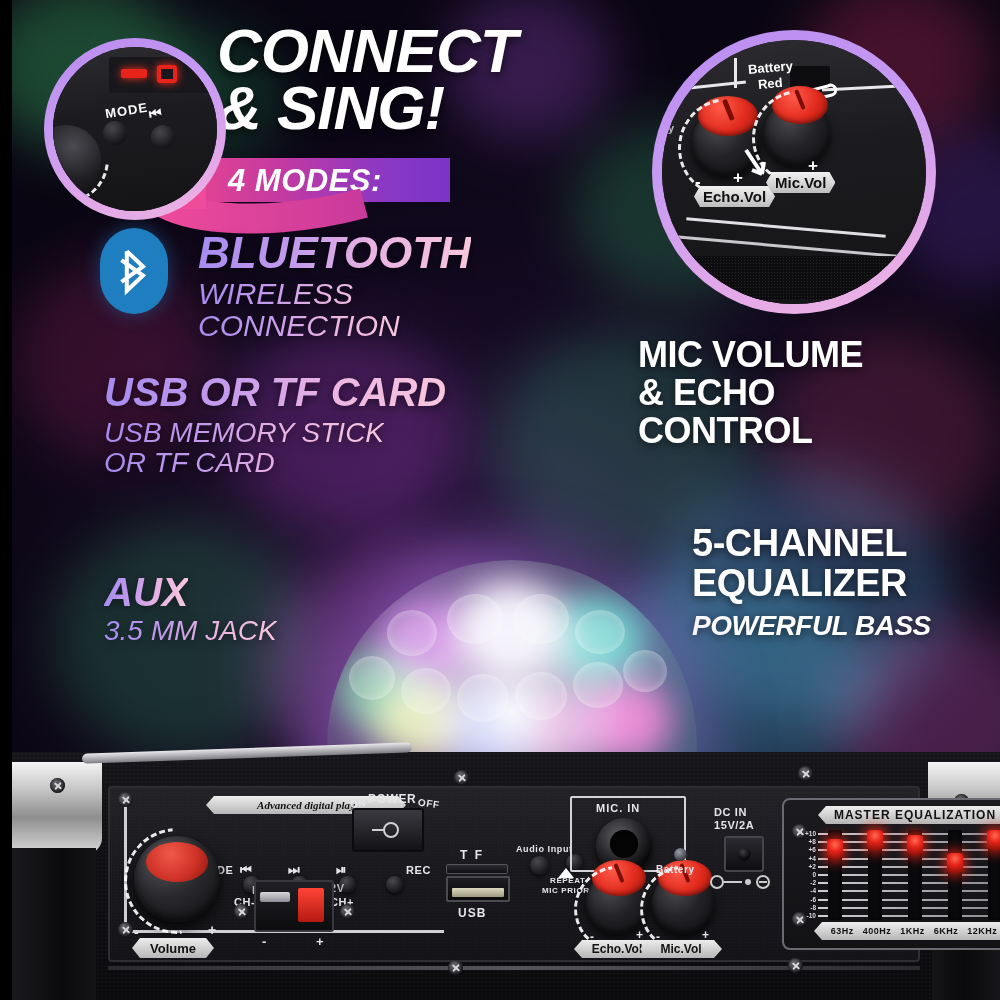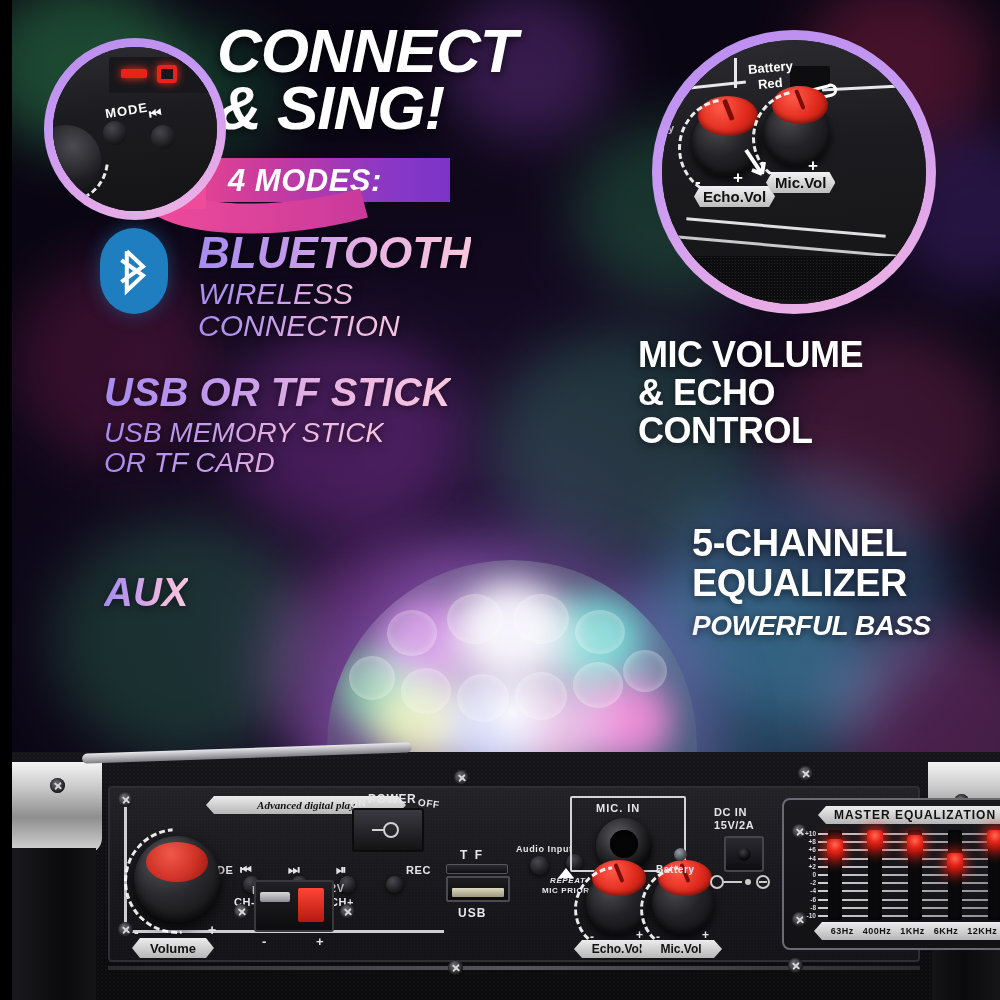--- a/index.html
+++ b/index.html
@@ -263,26 +263,27 @@
   <div class="bt-badge">
     <svg viewBox="0 0 40 52" style="position:absolute;left:16px;top:9px;width:36px;height:68px;">
       <path d="M12,4 L12,48 L30,31 L6,14 M12,4 L30,21 L6,38" stroke="#fff" stroke-width="4.5" fill="none" stroke-linejoin="miter"></path>
     </svg>
   </div>
 
   <div class="feat" style="left:186px;top:228px;font-size:44px;">BLUETOOTH</div>
   <div class="feat feat-sub" style="left:186px;top:278px;font-size:30px;line-height:1.08;">WIRELESS
 CONNECTION</div>
 
-  <div class="feat" style="left:92px;top:370px;font-size:40px;">USB OR TF STICK</div>
+  <div class="feat" style="left:92px;top:370px;font-size:40px;">USB OR TF CARD</div>
   <div class="feat feat-sub" style="left:92px;top:418px;font-size:28px;line-height:1.08;">USB MEMORY STICK
 OR TF CARD</div>
 
 
   <div class="feat" style="left:92px;top:570px;font-size:40px;">AUX</div>
+  <div class="feat feat-sub" style="left:92px;top:615px;font-size:28px;">3.5 MM JACK</div>
 
   <div class="rtext" style="left:626px;top:336px;font-size:36px;line-height:1.06;">MIC VOLUME
 &amp; ECHO
 CONTROL</div>
 
   <div class="rtext" style="left:680px;top:523px;font-size:38px;line-height:1.06;">5-CHANNEL
 EQUALIZER</div>
   <div class="rtext rtext-sub" style="left:680px;top:612px;font-size:28px;">POWERFUL BASS</div>
 
   <div class="dome-wrap">
@@ -375,21 +376,21 @@
     <span class="lbl" style="left:350px;top:60px;font-size:12px;letter-spacing:2px;">T F</span>
     <div class="tf-slot" style="left:336px;top:76px;width:62px;height:10px;"></div>
     <div class="usb-slot" style="left:336px;top:88px;width:64px;height:26px;">
       <div class="usb-tongue" style="left:4px;top:10px;width:52px;height:9px;"></div>
     </div>
     <span class="lbl" style="left:348px;top:118px;font-size:12px;letter-spacing:1px;">USB</span>
 
     <span class="lbl" style="left:406px;top:56px;font-size:9px;">Audio  Input</span>
     <div class="btn-sm" style="left:420px;top:68px;width:19px;height:19px;"></div>
     <div class="btn-sm" style="left:456px;top:66px;width:17px;height:17px;"></div>
-    <span class="lbl" style="left:440px;top:88px;font-size:8px;font-style:italic;">REPEAT</span>
+    <span class="lbl" style="left:440px;top:88px;font-size:8px;">REPEAT</span>
     <span class="lbl" style="left:432px;top:98px;font-size:8px;">MIC PRIORITY</span>
     <svg style="position:absolute;left:448px;top:80px;width:16px;height:10px;">
       <path d="M8,0 L16,10 L0,10 Z" fill="#fff"></path>
     </svg>
 
     <div style="position:absolute;left:460px;top:8px;width:116px;height:76px;border:2px solid #d3d3d8;border-radius:2px;"></div>
     <span class="lbl" style="left:486px;top:14px;font-size:11px;letter-spacing:1px;">MIC. IN</span>
     <div class="jack" style="left:486px;top:30px;width:56px;height:56px;"></div>
     <div class="jack-hole" style="left:500px;top:42px;width:28px;height:28px;"></div>
 

